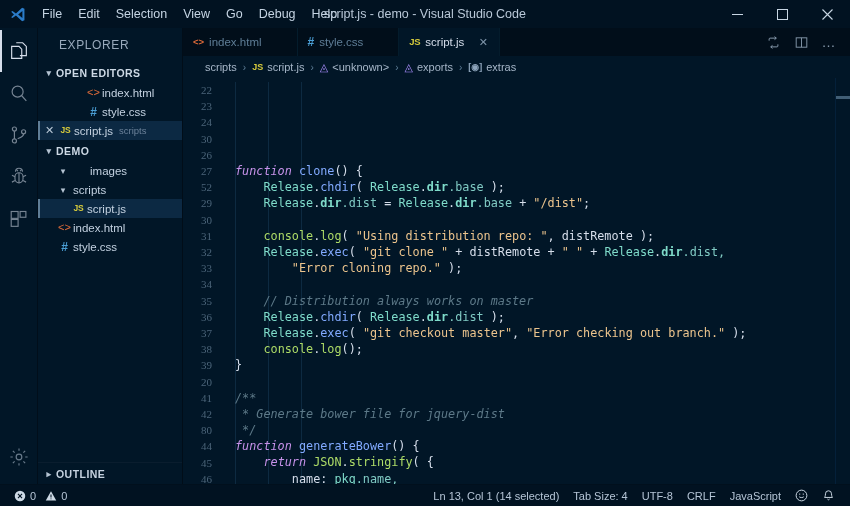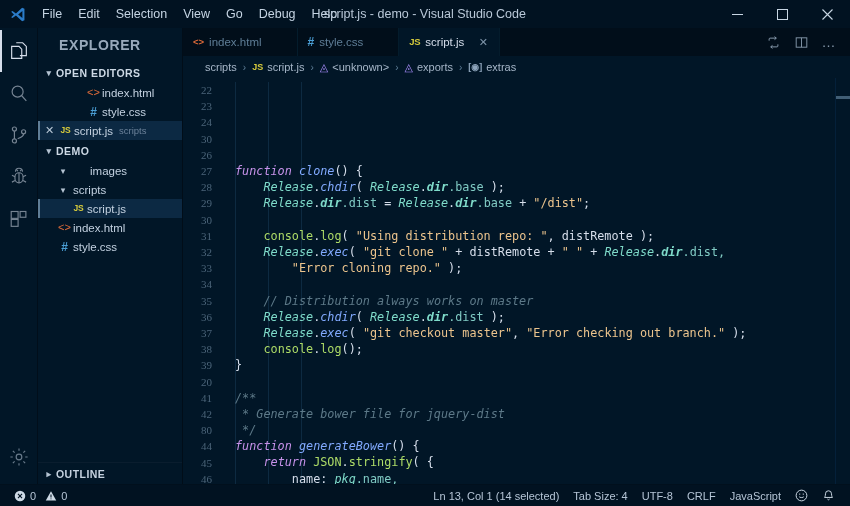--- a/index.html
+++ b/index.html
@@ -72,22 +72,22 @@
   .sidebar {
     width: 145px; flex: 0 0 145px;
     background: #011627;
     display: flex; flex-direction: column;
     border-right: 1px solid #010d18;
     position: relative;
   }
   .sb-title {
     height: 34px; display: flex; align-items: center;
     padding-left: 21px;
-    font-size: 14px; letter-spacing: .6px;
-    color: #98a9bb; text-transform: uppercase; font-weight: bold;
+    font-size: 12px; letter-spacing: .6px;
+    color: #98a9bb; text-transform: uppercase;
   }
   .sb-scroll { flex: 1 1 auto; overflow: hidden; }
   .sect-header {
     height: 21px; display: flex; align-items: center;
     padding-left: 4px;
     font-size: 10.5px; font-weight: bold; letter-spacing: .45px;
     color: #cdd9e5; text-transform: uppercase;
   }
   .twisty {
     width: 14px; display: inline-flex; align-items: center; justify-content: center;
@@ -195,24 +195,24 @@
     position: relative;
   }
   .code .ln { height: 16.2px; position: relative; }
   .ig {
     position: absolute; top: 4px; bottom: 0;
     width: 1px; background: #0d2a41;
   }
 
   
   .kw   { color: #c792ea; font-style: italic; }
-  .fn   { color: #82aaff; font-style: italic; }
-  .cls  { color: #7fdbca; font-style: italic; }
+  .fn   { color: #82aaff; }
+  .cls  { color: #7fdbca; }
   .prop { color: #80cbc4; }
-  .propb{ color: #7fdbca; font-weight: bold; font-style: italic; }
+  .propb{ color: #7fdbca; font-weight: bold; }
   .str  { color: #ecc48d; }
   .cmt  { color: #5d7988; font-style: italic; }
   .punc { color: #d6deeb; }
   .glob { color: #addb67; }
 
   
   .vscrollbar {
     position: absolute; right: 0; top: 0; bottom: 0; width: 14px;
     background: transparent;
   }
@@ -455,21 +455,21 @@
       </div>
 
       <div class="code-wrap">
         <div class="gutter">
             <div class="ln">22</div>
             <div class="ln">23</div>
             <div class="ln">24</div>
             <div class="ln">30</div>
             <div class="ln">26</div>
             <div class="ln">27</div>
-            <div class="ln">28</div>
+            <div class="ln">52</div>
             <div class="ln">29</div>
             <div class="ln">30</div>
             <div class="ln">31</div>
             <div class="ln">32</div>
             <div class="ln">33</div>
             <div class="ln">34</div>
             <div class="ln">35</div>
             <div class="ln">36</div>
             <div class="ln">37</div>
             <div class="ln">38</div>

